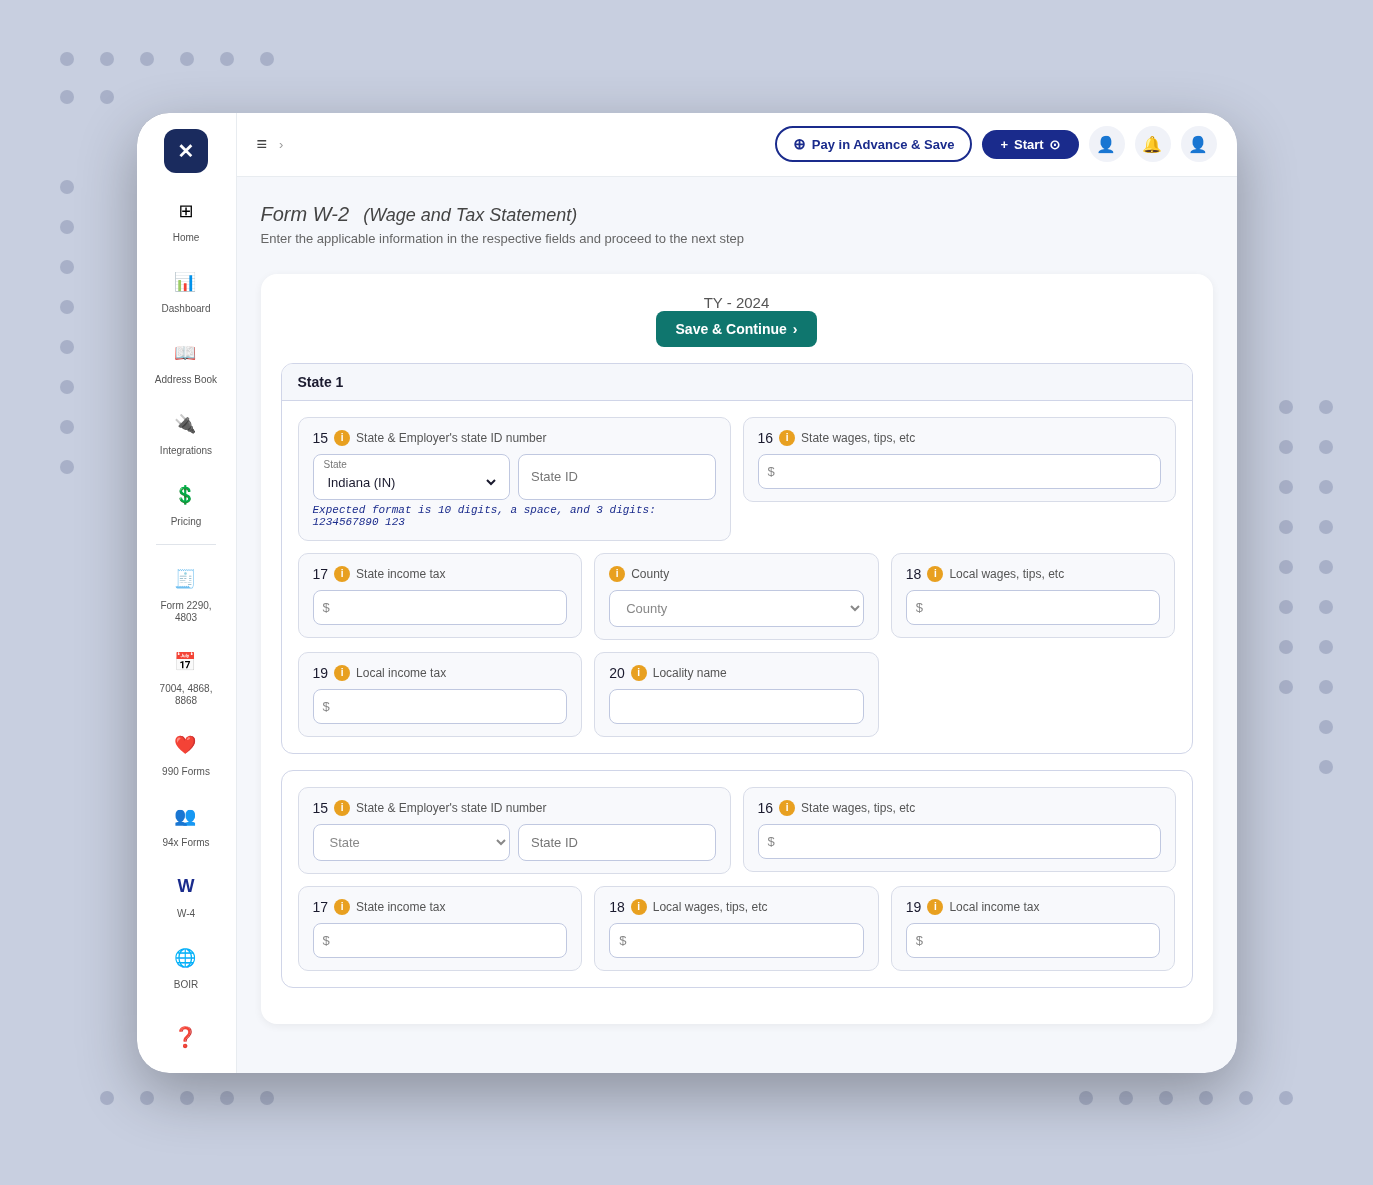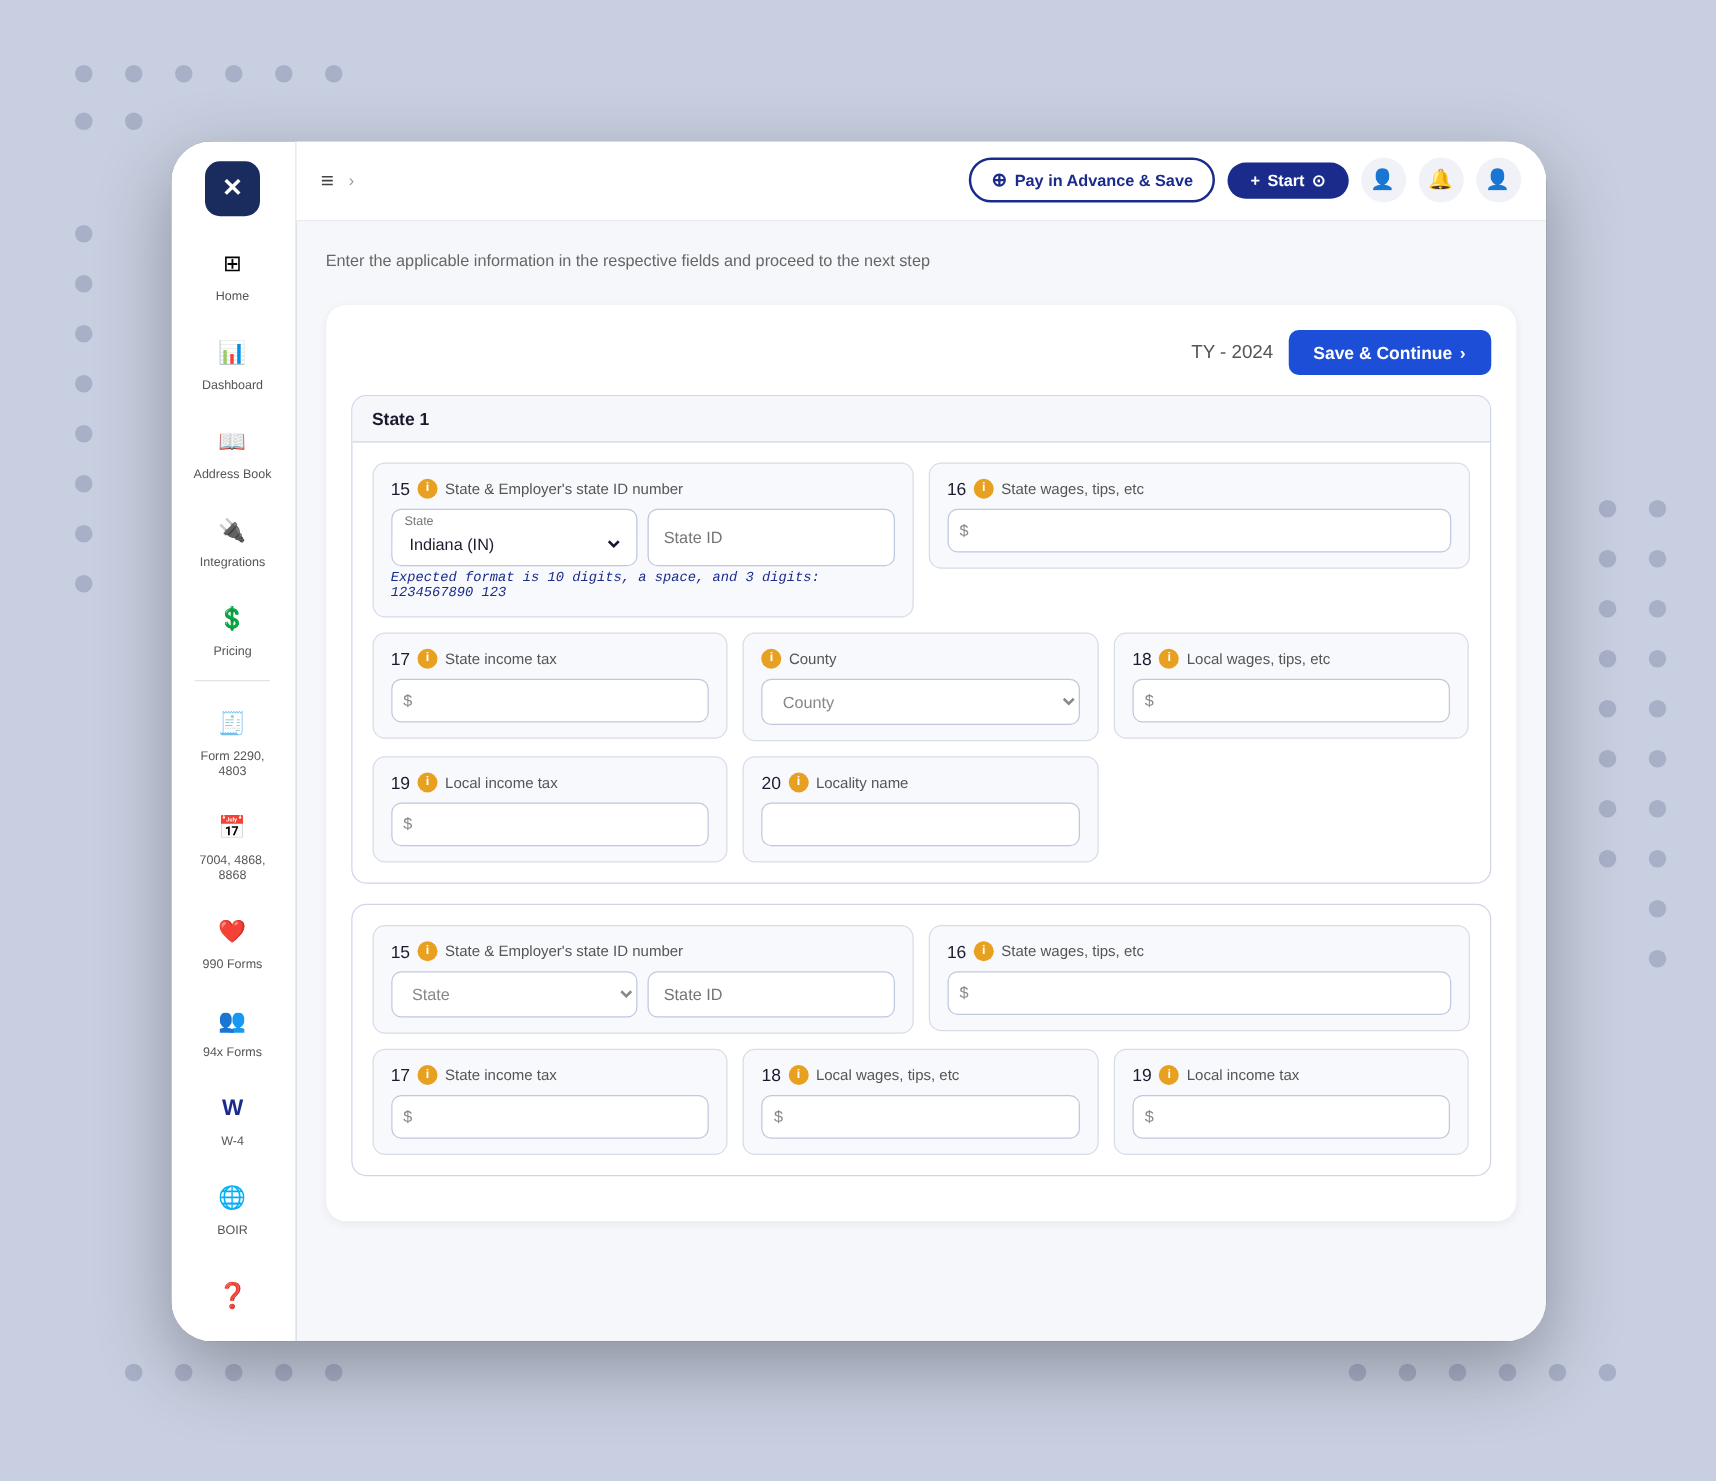--- a/index.html
+++ b/index.html
@@ -207,29 +207,29 @@
       background: white;
       border-radius: 16px;
       padding: 20px;
       box-shadow: 0 2px 8px rgba(0,0,0,0.06);
     }
     .form-card-header {
       display: flex;
       align-items: center;
       justify-content: flex-end;
       margin-bottom: 16px;
-      gap: 12px;
+      flex-direction: column;
     }
     .ty-label {
       font-size: 15px;
       color: #555;
       font-weight: 500;
     }
     .btn-save-continue {
-      background: #1d4ed8;
+      background: #0f766e;
       color: white;
       border: none;
       border-radius: 8px;
       padding: 10px 20px;
       font-size: 14px;
       font-weight: 600;
       cursor: pointer;
       display: flex;
       align-items: center;
       gap: 6px;
@@ -490,20 +490,24 @@
         <div class="topbar-icon">
           <span>🔔</span>
         </div>
         <div class="topbar-icon">
           <span>👤</span>
         </div>
       </div>
     </header>
 
     <div class="page-content">
+      <h1 class="page-title">
+        <span>Form W-2</span>
+        <span style="font-weight:400;font-style:italic;font-size:18px;color:#444;margin-left:8px;">(Wage and Tax Statement)</span>
+      </h1>
       <p class="page-subtitle">Enter the applicable information in the respective fields and proceed to the next step</p>
 
       <div class="form-card">
         <div class="form-card-header">
           <span class="ty-label">TY - 2024</span>
           <button class="btn-save-continue">
             <span>Save &amp; Continue</span>
             <span>›</span>
           </button>
         </div>

